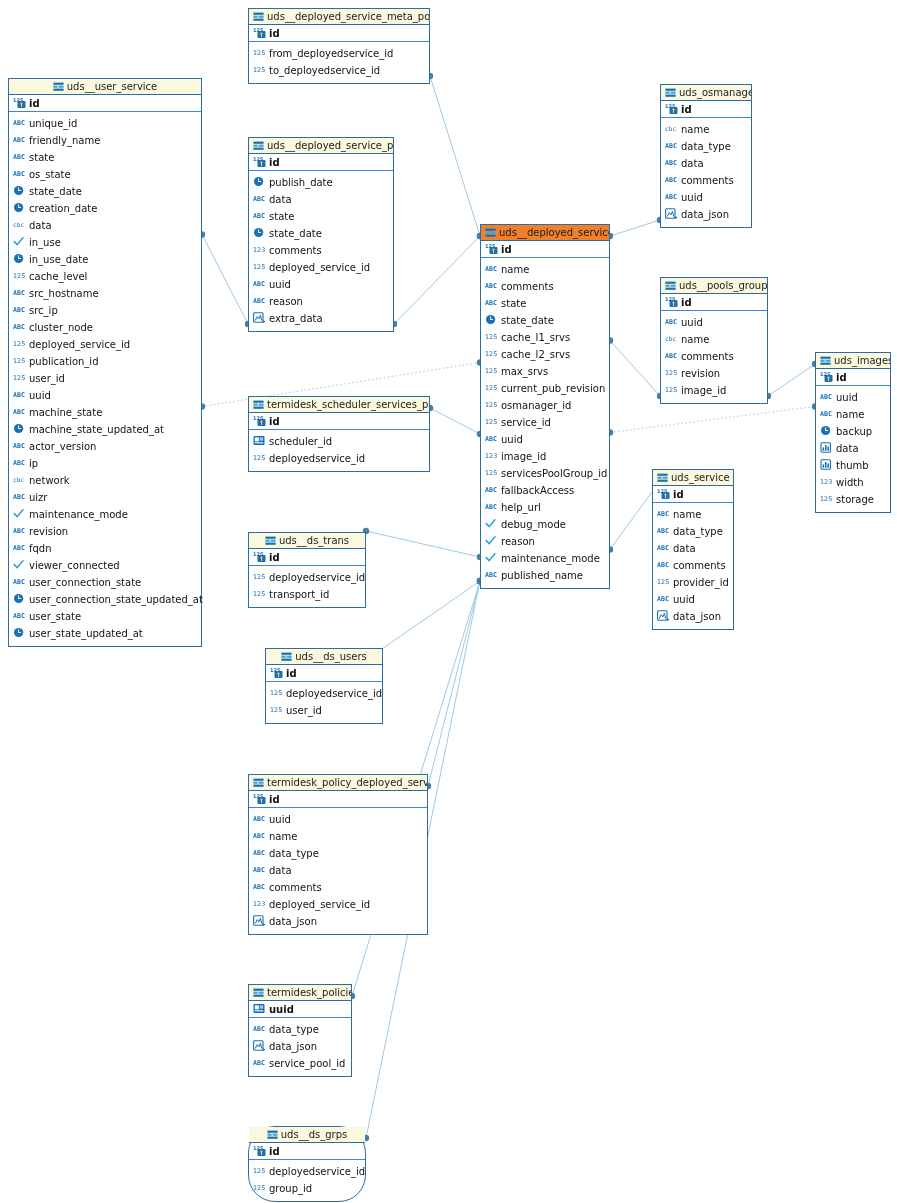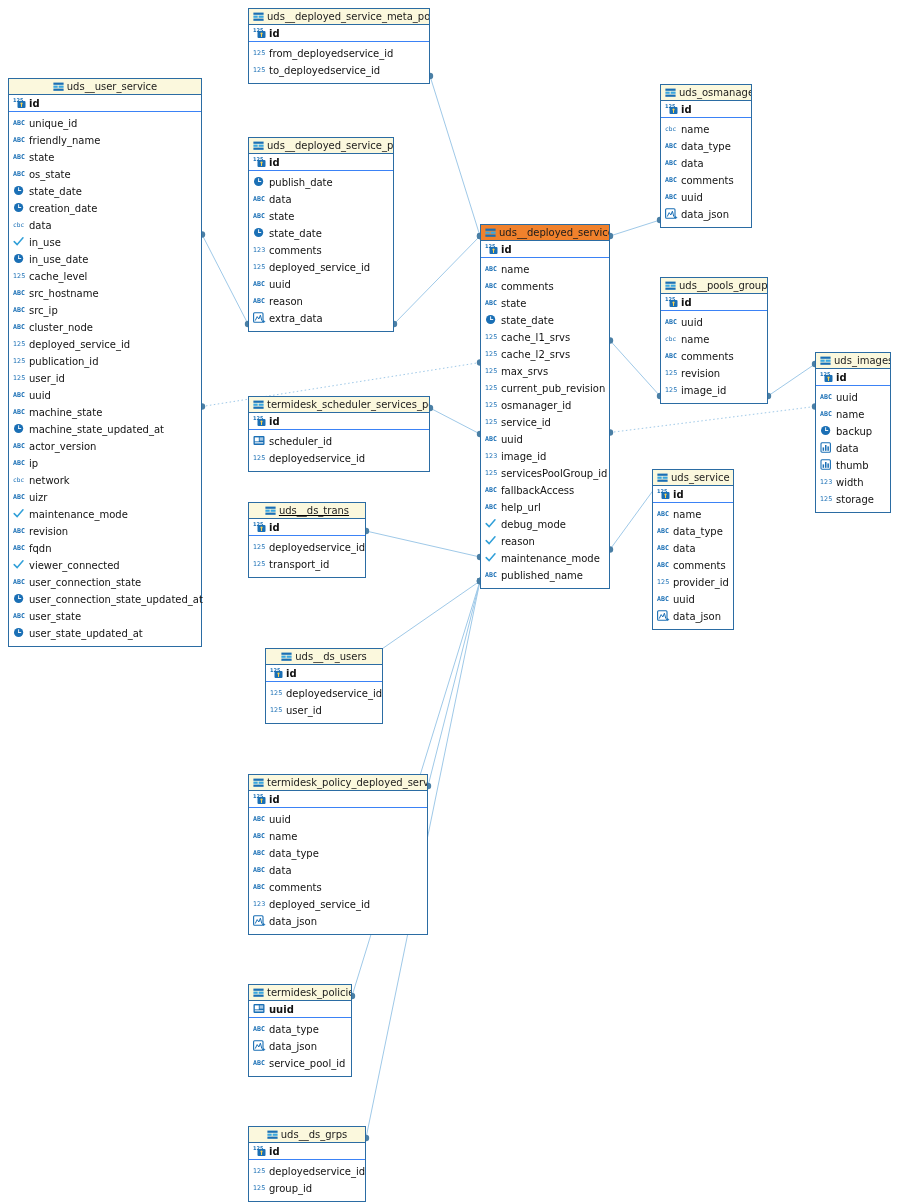--- a/index.html
+++ b/index.html
@@ -546,21 +546,21 @@
           <div class="col-row"><span class="ico"><svg width="13" height="11" viewBox="0 0 13 11">
                 <text x="0" y="7.6" font-size="6.6" font-weight="bold" fill="#1a6fb5" font-family="DejaVu Sans Mono, monospace">ABC</text>
               </svg></span><span class="lbl">uuid</span></div>
           <div class="col-row"><span class="ico"><svg width="13" height="11" viewBox="0 0 13 11">
                 <rect x="0.6" y="0.8" width="9.4" height="9.4" rx="1" fill="none" stroke="#1a6fb5" stroke-width="1.1"></rect>
                 <path d="M2.2 8.6 L4.2 4.6 L5.8 7 L7.4 3.2 L8.8 8.6" stroke="#1a6fb5" stroke-width="1" fill="none"></path>
                 <path d="M9.2 9.6 L12.2 9.6 M10.7 8.1 L10.7 11.1" stroke="#1a6fb5" stroke-width="0.9"></path>
               </svg></span><span class="lbl">data_json</span></div>
         </div>
       </div>
-      <div class="table" style="left: 248px; top: 502px; width: 118px; text-decoration: underline;">
+      <div class="table" style="left: 248px; top: 532px; width: 118px;">
         <div class="t-header"><span class="tico"><svg width="11" height="10" viewBox="0 0 11 10">
               <rect x="0.4" y="0.6" width="10.2" height="2.2" fill="#1a6fb5"></rect>
               <rect x="0.4" y="3.6" width="4.3" height="2.2" fill="#3aa7e0"></rect>
               <rect x="5.6" y="3.6" width="5" height="2.2" fill="#3aa7e0"></rect>
               <rect x="0.4" y="6.6" width="10.2" height="2.2" fill="#1a6fb5"></rect>
             </svg></span><span>uds__ds_trans</span></div>
         <div class="pk-row"><span class="ico"><svg width="13" height="11" viewBox="0 0 13 11">
               <text x="0" y="5.2" font-size="5" fill="#1a6fb5" font-family="DejaVu Sans, sans-serif">125</text>
               <rect x="4.5" y="4" width="8" height="7" rx="1" fill="#1a6fb5"></rect>
               <circle cx="8.5" cy="6.6" r="1.1" fill="#ffd34d"></circle>
@@ -657,21 +657,21 @@
           <div class="col-row"><span class="ico"><svg width="13" height="11" viewBox="0 0 13 11">
                 <rect x="0.6" y="0.8" width="9.4" height="9.4" rx="1" fill="none" stroke="#1a6fb5" stroke-width="1.1"></rect>
                 <path d="M2.2 8.6 L4.2 4.6 L5.8 7 L7.4 3.2 L8.8 8.6" stroke="#1a6fb5" stroke-width="1" fill="none"></path>
                 <path d="M9.2 9.6 L12.2 9.6 M10.7 8.1 L10.7 11.1" stroke="#1a6fb5" stroke-width="0.9"></path>
               </svg></span><span class="lbl">data_json</span></div>
           <div class="col-row"><span class="ico"><svg width="13" height="11" viewBox="0 0 13 11">
                 <text x="0" y="7.6" font-size="6.6" font-weight="bold" fill="#1a6fb5" font-family="DejaVu Sans Mono, monospace">ABC</text>
               </svg></span><span class="lbl">service_pool_id</span></div>
         </div>
       </div>
-      <div class="table" style="left: 248px; top: 1126px; width: 118px;">
+      <div class="table" style="left: 248px; top: 1126px; width: 118px; border-radius: 27px;">
         <div class="t-header"><span class="tico"><svg width="11" height="10" viewBox="0 0 11 10">
               <rect x="0.4" y="0.6" width="10.2" height="2.2" fill="#1a6fb5"></rect>
               <rect x="0.4" y="3.6" width="4.3" height="2.2" fill="#3aa7e0"></rect>
               <rect x="5.6" y="3.6" width="5" height="2.2" fill="#3aa7e0"></rect>
               <rect x="0.4" y="6.6" width="10.2" height="2.2" fill="#1a6fb5"></rect>
             </svg></span><span>uds__ds_grps</span></div>
         <div class="pk-row"><span class="ico"><svg width="13" height="11" viewBox="0 0 13 11">
               <text x="0" y="5.2" font-size="5" fill="#1a6fb5" font-family="DejaVu Sans, sans-serif">125</text>
               <rect x="4.5" y="4" width="8" height="7" rx="1" fill="#1a6fb5"></rect>
               <circle cx="8.5" cy="6.6" r="1.1" fill="#ffd34d"></circle>

